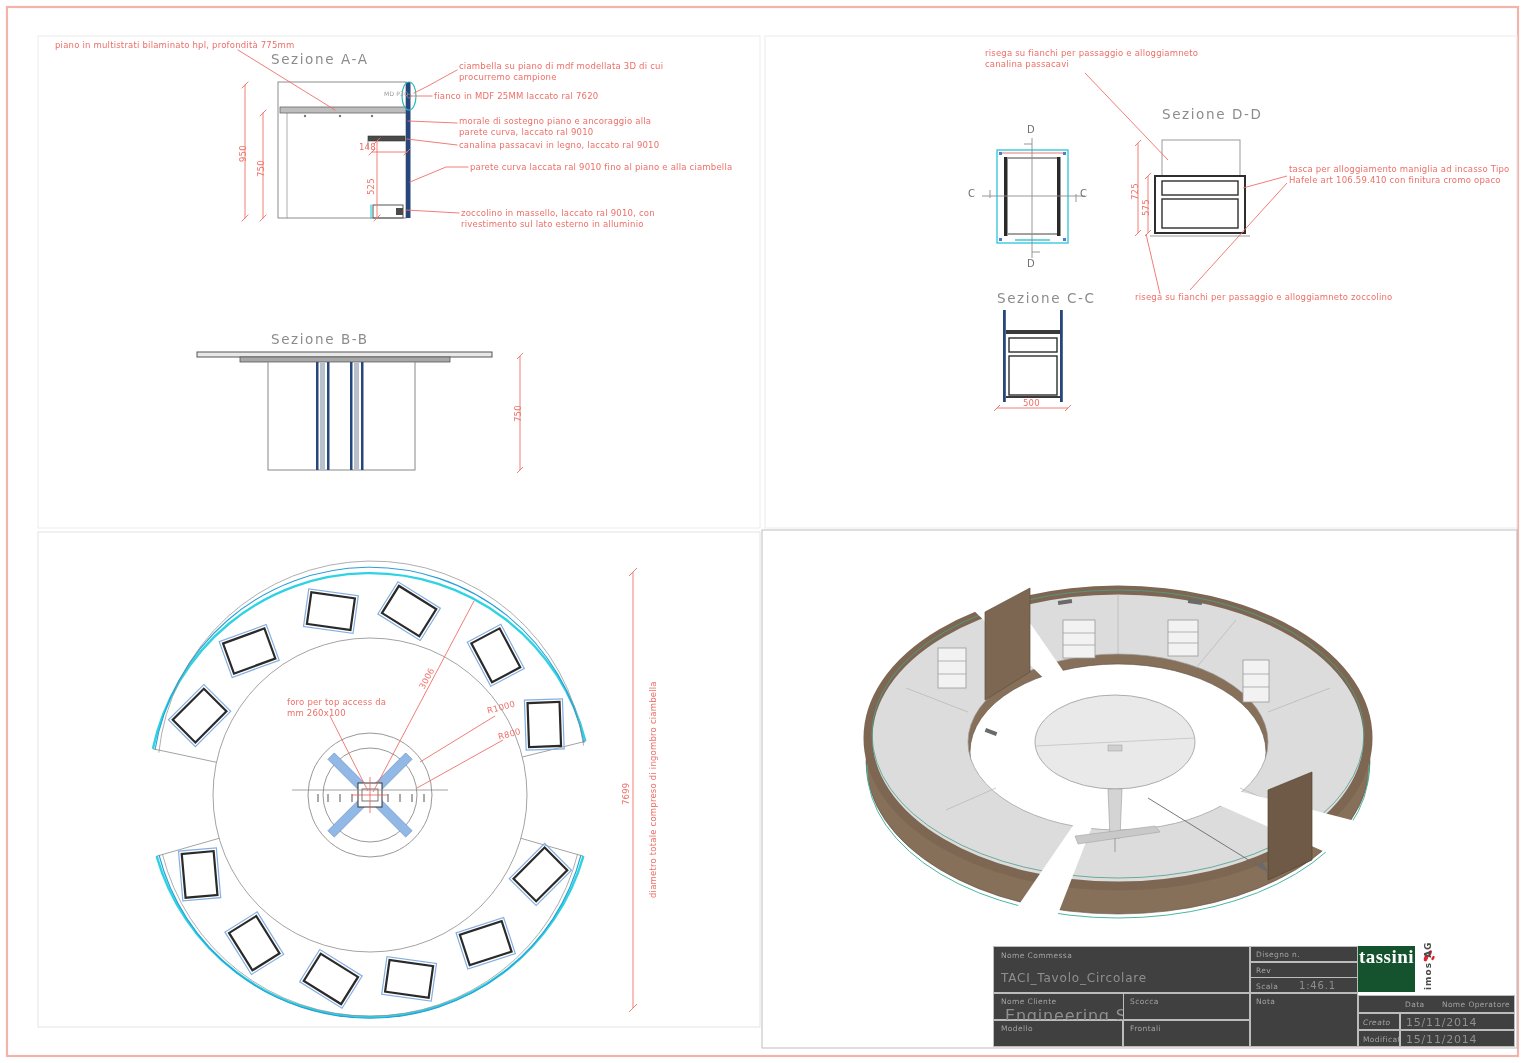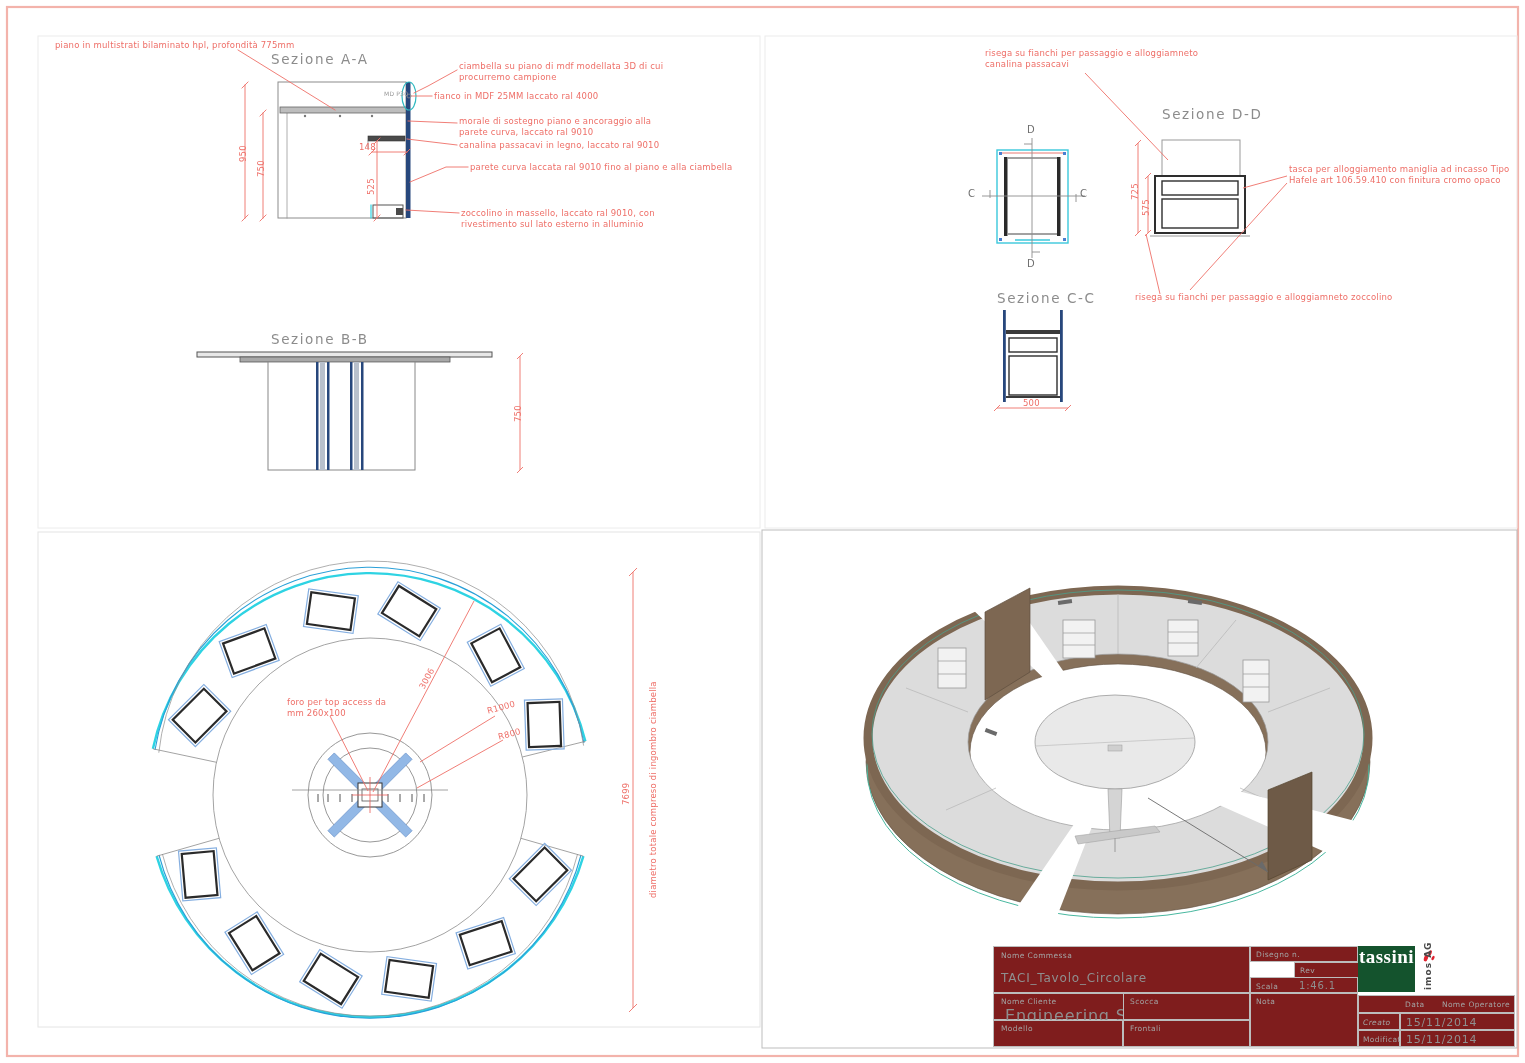--- a/index.html
+++ b/index.html
@@ -9,21 +9,21 @@
   .txt{position:absolute;line-height:1.25;letter-spacing:.2px;}
   .red{color:#ee6f68;font-size:8.5px;}
   .dim{color:#ee6f68;font-size:8.5px;white-space:nowrap;}
   .rot{transform-origin:0 0;transform:rotate(-90deg);white-space:nowrap;}
   .sec-title{color:#8c8c8c;font-size:13.5px;letter-spacing:1.6px;white-space:nowrap;}
   .cutlbl{color:#6e6e6e;font-size:10px;}
   .tiny{color:#9a9a9a;font-size:6px;white-space:nowrap;}
   .nowrap{white-space:nowrap;}
   
   .tb{position:absolute;left:993px;top:946px;width:522px;height:101px;}
-  .tb .cell{position:absolute;border:1px solid #bcbcbc;box-sizing:border-box;background:#7f1d1d;}
+  .tb .cell{position:absolute;border:1px solid #bcbcbc;box-sizing:border-box;background:#404040;}
   .tb .lbl{position:absolute;font-size:7.5px;color:#a3a3a3;letter-spacing:.4px;white-space:nowrap;}
   .tb .val{position:absolute;font-size:11px;color:#8f8f8f;letter-spacing:.8px;white-space:nowrap;}
   .logo{position:absolute;background:#14532d;color:#fff;display:flex;align-items:flex-start;justify-content:center;
         font-family:"Liberation Serif",serif;font-weight:bold;font-size:19px;letter-spacing:.5px;}
   .imos{position:absolute;transform-origin:0 0;transform:rotate(-90deg);
         font-size:9px;font-weight:bold;color:#4a4a4a;letter-spacing:1px;white-space:nowrap;}
 </style>
 </head>
 <body>
 
@@ -331,21 +331,21 @@
       <line x1="1115" y1="838" x2="1115" y2="852" stroke="#9a9a9a" stroke-width="1"></line>
       <line x1="1148" y1="798" x2="1268" y2="872" stroke="#6a6a6a" stroke-width="0.9"></line>
       <polygon points="1268,872 1258,866 1262,861" fill="#6a6a6a"></polygon>
     </g>
   </g>
 </svg>
 
 <div class="txt red nowrap" style="left:55px;top:40px;">piano in multistrati bilaminato hpl, profondità 775mm</div>
 <div class="txt sec-title" style="left:271px;top:51px;">Sezione A-A</div>
 <div class="txt red" style="left:459px;top:61px;width:218px;">ciambella su piano di mdf modellata 3D di cui procurremo campione</div>
-<div class="txt red nowrap" style="left:434px;top:91px;">fianco in MDF 25MM laccato ral 4000</div>
+<div class="txt red nowrap" style="left:434px;top:91px;">fianco in MDF 25MM laccato ral 7620</div>
 <div class="txt tiny" style="left:384px;top:90px;">MD P30</div>
 <div class="txt red" style="left:459px;top:116px;width:212px;">morale di sostegno piano e ancoraggio alla parete curva, laccato ral 9010</div>
 <div class="txt red nowrap" style="left:459px;top:140px;">canalina passacavi in legno, laccato ral 9010</div>
 <div class="txt red nowrap" style="left:470px;top:162px;">parete curva laccata ral 9010 fino al piano e alla ciambella</div>
 <div class="txt red" style="left:461px;top:208px;width:232px;">zoccolino in massello, laccato ral 9010, con rivestimento sul lato esterno in alluminio</div>
 <div class="txt dim rot" style="left:238px;top:162px;">950</div>
 <div class="txt dim rot" style="left:256px;top:177px;">750</div>
 <div class="txt dim" style="left:359px;top:142px;">148</div>
 <div class="txt dim rot" style="left:366px;top:195px;">525</div>
 
@@ -373,21 +373,21 @@
 <div class="txt red rot" style="left:648px;top:898px;">diametro totale compreso di ingombro ciambella</div>
 
 <div class="tb">
   <div class="cell" style="left:0;top:0;width:257px;height:47px;">
     <span class="lbl" style="left:7px;top:4px;">Nome Commessa</span>
     <span class="val" style="left:7px;top:24px;font-size:12px;">TACI_Tavolo_Circolare</span>
   </div>
   <div class="cell" style="left:257px;top:0;width:108px;height:16px;">
     <span class="lbl" style="left:5px;top:3px;">Disegno n.</span>
   </div>
-  <div class="cell" style="left:257px;top:16px;width:108px;height:20px;margin-left:44px;">
+  <div class="cell" style="left:257px;top:16px;width:108px;height:20px;">
     <span class="lbl" style="left:5px;top:3px;">Rev</span>
   </div>
   <div class="cell" style="left:257px;top:31px;width:108px;height:16px;">
     <span class="lbl" style="left:5px;top:4px;">Scala</span>
     <span class="val" style="left:48px;top:2px;font-size:10px;">1:46.1</span>
   </div>
 
   <div class="logo" style="left:365px;top:0;width:57px;height:46px;">
     <span>tassini</span>
   </div>

